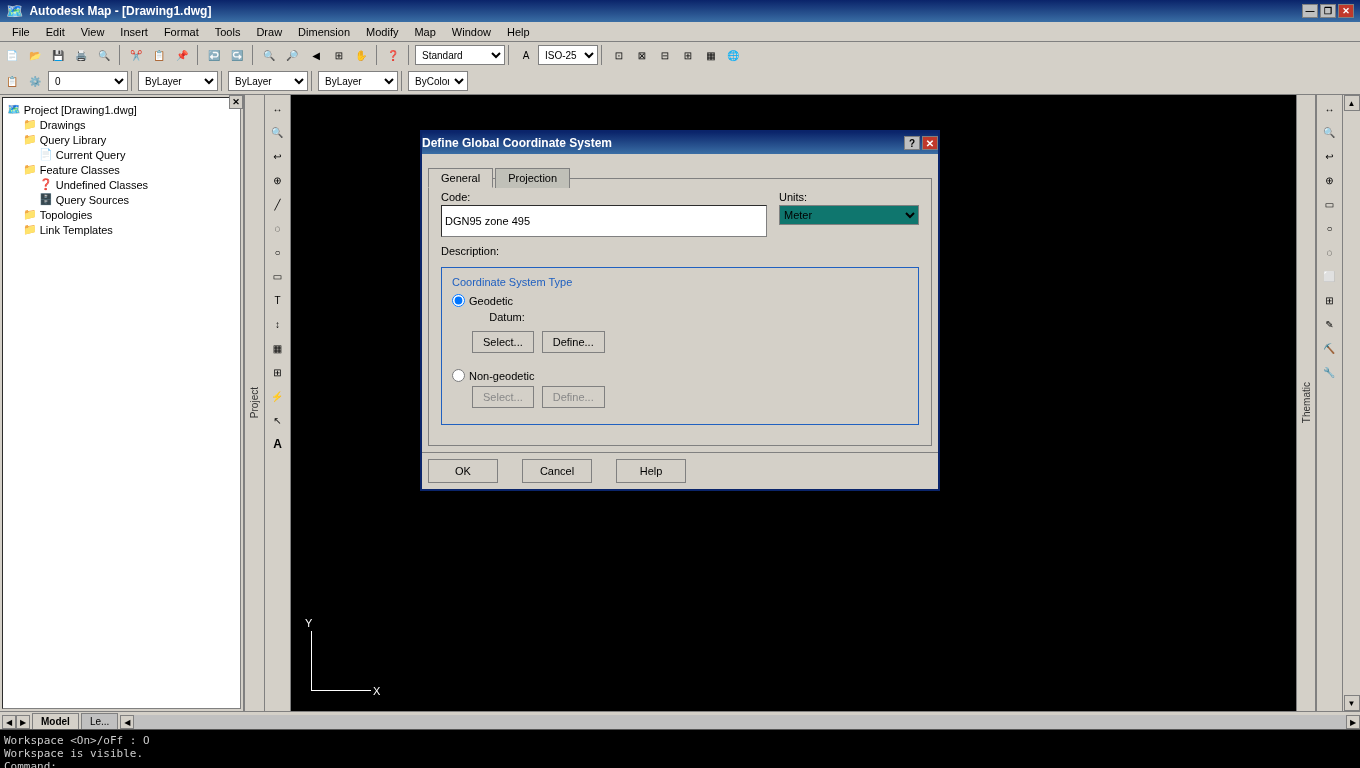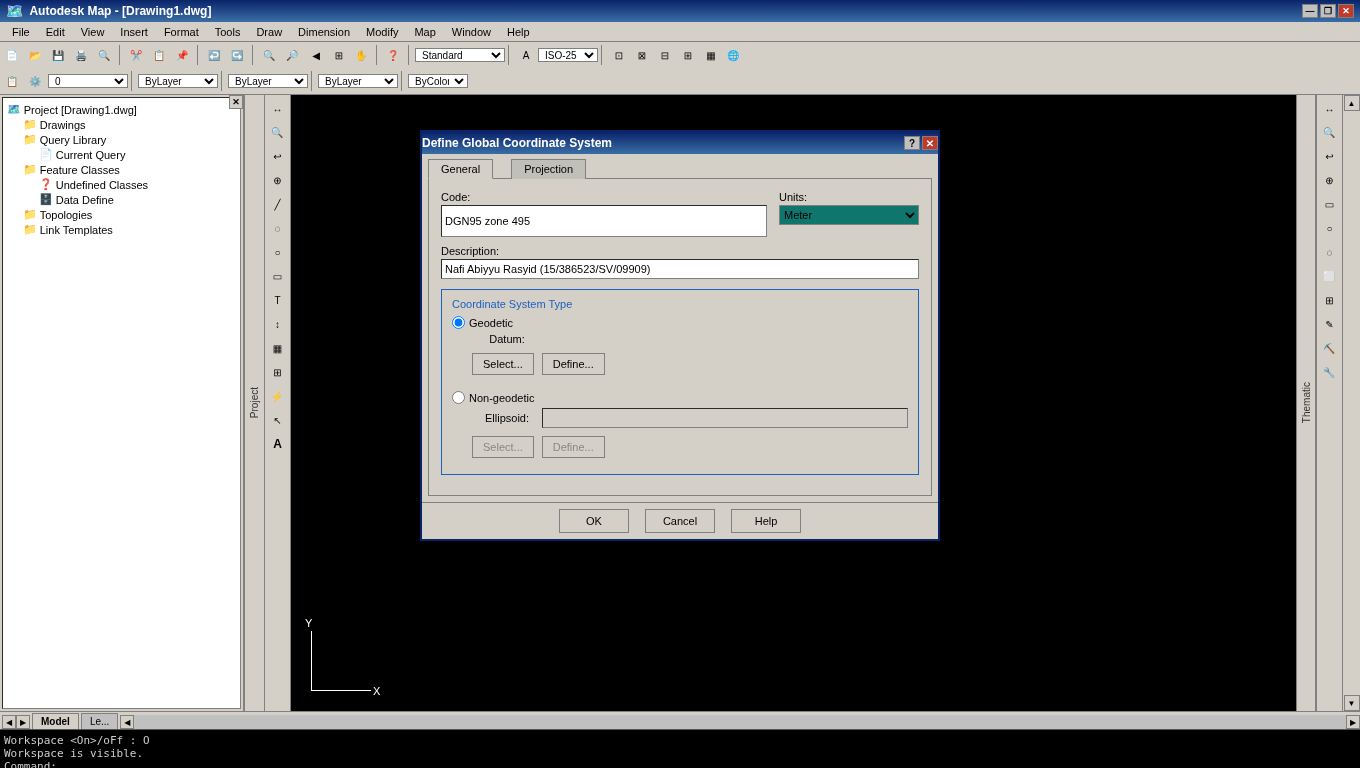--- a/index.html
+++ b/index.html
@@ -213,23 +213,23 @@
       padding: 4px 6px 0;
       background: #d4d0c8;
     }
     .dlg-tab {
       padding: 3px 12px;
       background: #c0c0b8;
       border: 1px solid #808080;
       border-bottom: none;
       font-size: 11px;
       cursor: pointer;
-      margin-right: 18px;
+      margin-right: 2px;
       position: relative;
-      top: 1px;
+      top: 10px;
     }
     .dlg-tab.active {
       background: #d4d0c8;
       border-bottom: 1px solid #d4d0c8;
       z-index: 1;
     }
     #dialog-body {
       border: 1px solid #808080;
       margin: 0 6px 6px;
       padding: 12px;
@@ -297,22 +297,21 @@
       cursor: pointer;
       padding: 0 10px;
     }
     .dlg-btn-small:disabled {
       color: #888;
       cursor: default;
     }
     .separator { height: 8px; }
     #dialog-footer {
       display: flex;
-      justify-content: center;
-      gap: 16px;
+      gap: 24px;
       padding: 6px;
       border-top: 1px solid #808080;
     }
     .footer-btn {
       height: 24px;
       min-width: 70px;
       background: #d4d0c8;
       border: 1px solid #808080;
       font-size: 11px;
       cursor: pointer;
@@ -343,21 +342,21 @@
       font-size: 10px;
       color: #333;
       white-space: nowrap;
     }
 
     .combo-wrapper {
       display: flex;
       align-items: center;
     }
     .combo-wrapper select {
-      height: 14px;
+      height: 20px;
       font-size: 10px;
       border: 1px solid #808080;
     }
   </style>
 </head>
 <body>
 
 <div id="title-bar">
   <span class="title-icon">🗺️</span>
   <span class="title-text">Autodesk Map - [Drawing1.dwg]</span>
@@ -489,21 +488,21 @@
       <div class="tree-item tree-indent-1">
         <span class="tree-icon">📁</span>
         <span class="tree-label">Feature Classes</span>
       </div>
       <div class="tree-item tree-indent-2">
         <span class="tree-icon">❓</span>
         <span class="tree-label">Undefined Classes</span>
       </div>
       <div class="tree-item tree-indent-2">
         <span class="tree-icon">🗄️</span>
-        <span class="tree-label">Data Define</span>
+        <span class="tree-label">Query Sources</span>
       </div>
       <div class="tree-item tree-indent-1">
         <span class="tree-icon">📁</span>
         <span class="tree-label">Topologies</span>
       </div>
       <div class="tree-item tree-indent-1">
         <span class="tree-icon">📁</span>
         <span class="tree-label">Link Templates</span>
       </div>
     </div>
@@ -616,21 +615,20 @@
               <option>Meter</option>
               <option>Feet</option>
               <option>Inch</option>
             </select>
           </div>
         </div>
       </div>
 
       <div style="margin-bottom:10px;">
         <div style="font-size:11px;margin-bottom:2px;">Description:</div>
-        <input type="text" class="desc-input" value="Nafi Abiyyu Rasyid (15/386523/SV/09909)" style="">
       </div>
 
       <div id="coord-system-box">
         <div class="coord-title">Coordinate System Type</div>
 
         <div class="radio-row">
           <input type="radio" name="cst" checked="" id="geodetic-radio" style="">
           <label for="geodetic-radio" style="font-size:11px;">Geodetic</label>
         </div>
         <div class="datum-row">
@@ -639,24 +637,20 @@
         <div class="btn-row">
           <button class="dlg-btn-small">Select...</button>
           <button class="dlg-btn-small">Define...</button>
         </div>
         <div class="separator"></div>
 
         <div class="radio-row">
           <input type="radio" name="cst" id="nongeodetic-radio" style="">
           <label for="nongeodetic-radio" style="font-size:11px;">Non-geodetic</label>
         </div>
-        <div class="datum-row">
-          <span class="datum-label">Ellipsoid:</span>
-          <input type="text" class="datum-input" value="" disabled="" style="background: rgb(212, 208, 200);">
-        </div>
         <div class="btn-row">
           <button class="dlg-btn-small" disabled="">Select...</button>
           <button class="dlg-btn-small" disabled="">Define...</button>
         </div>
       </div>
     </div>
 
     <div id="dialog-footer">
       <button class="footer-btn">OK</button>
       <button class="footer-btn">Cancel</button>

